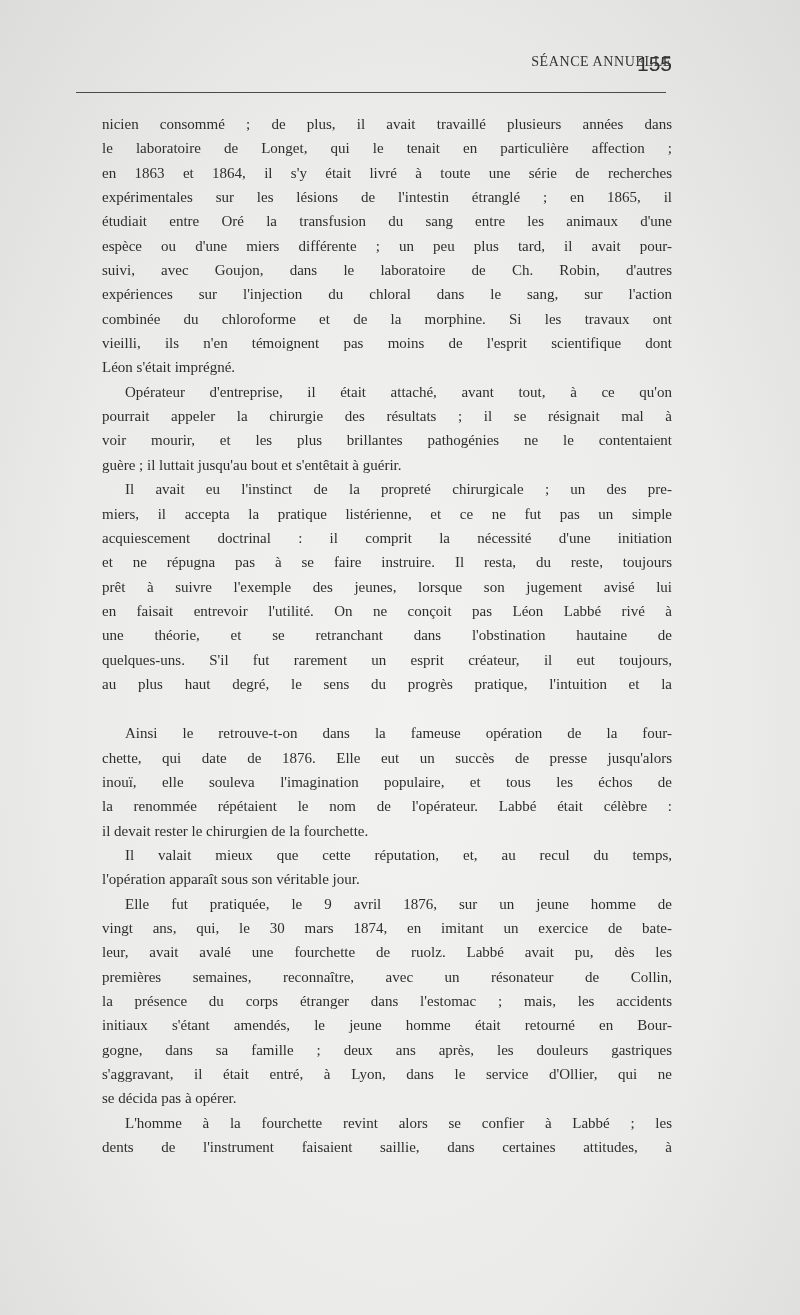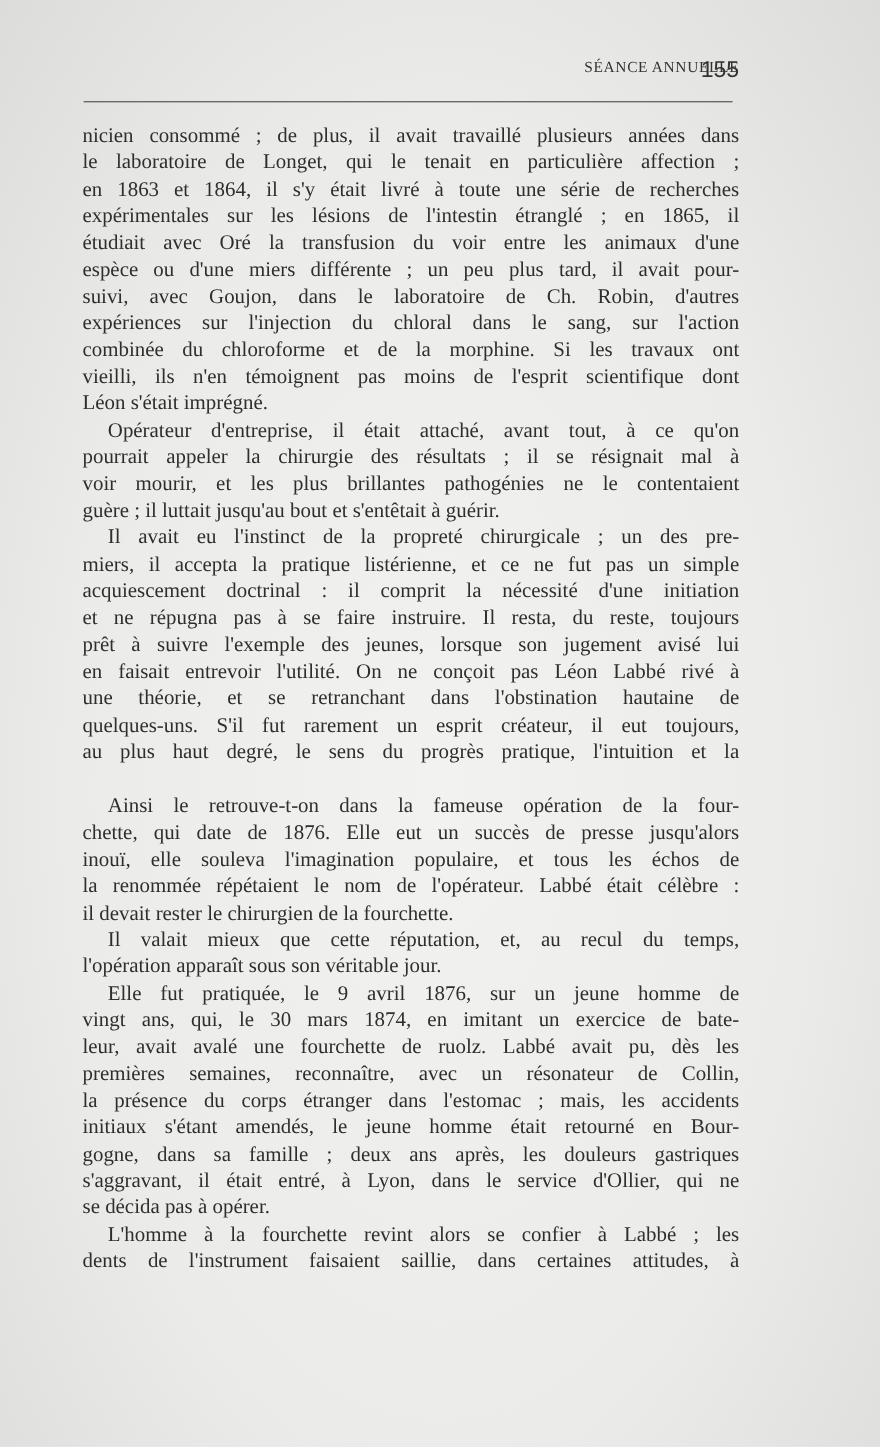--- a/index.html
+++ b/index.html
@@ -62,25 +62,26 @@
     position: absolute;
     left: 75px;
     top: 112px;
     width: 597px;
   }
   .line {
     display: block;
     height: 24.35px;
     line-height: 24.35px;
     font-family: "Liberation Serif", serif;
-    font-size: 19px;
+    font-size: 15px;
     white-space: nowrap;
     text-align: justify;
     text-align-last: justify;
     color: #2e2e2e;
+    margin-left: 27px;
   }
   .line.last {
     text-align-last: left;
   }
   .line.indent {
     padding-left: 23px;
   }
   .para-gap {
     height: 25px;
   }
@@ -93,21 +94,21 @@
     <span class="running-head">SÉANCE ANNUELLE</span>
     <span class="page-number">155</span>
   </div>
   <div class="rule"></div>
   <div class="body-text" id="body-text">
       <div class="paragraph">
         <span class="line">nicien consommé ; de plus, il avait travaillé plusieurs années dans</span>
         <span class="line">le laboratoire de Longet, qui le tenait en particulière affection ;</span>
         <span class="line">en 1863 et 1864, il s'y était livré à toute une série de recherches</span>
         <span class="line">expérimentales sur les lésions de l'intestin étranglé ; en 1865, il</span>
-        <span class="line">étudiait avec Oré la transfusion du voir entre les animaux d'une</span>
+        <span class="line">étudiait entre Oré la transfusion du sang entre les animaux d'une</span>
         <span class="line">espèce ou d'une miers différente ; un peu plus tard, il avait pour-</span>
         <span class="line">suivi, avec Goujon, dans le laboratoire de Ch. Robin, d'autres</span>
         <span class="line">expériences sur l'injection du chloral dans le sang, sur l'action</span>
         <span class="line">combinée du chloroforme et de la morphine. Si les travaux ont</span>
         <span class="line">vieilli, ils n'en témoignent pas moins de l'esprit scientifique dont</span>
         <span class="line last">Léon s'était imprégné.</span>
       </div>
       <div class="paragraph">
         <span class="line indent">Opérateur d'entreprise, il était attaché, avant tout, à ce qu'on</span>
         <span class="line">pourrait appeler la chirurgie des résultats ; il se résignait mal à</span>

